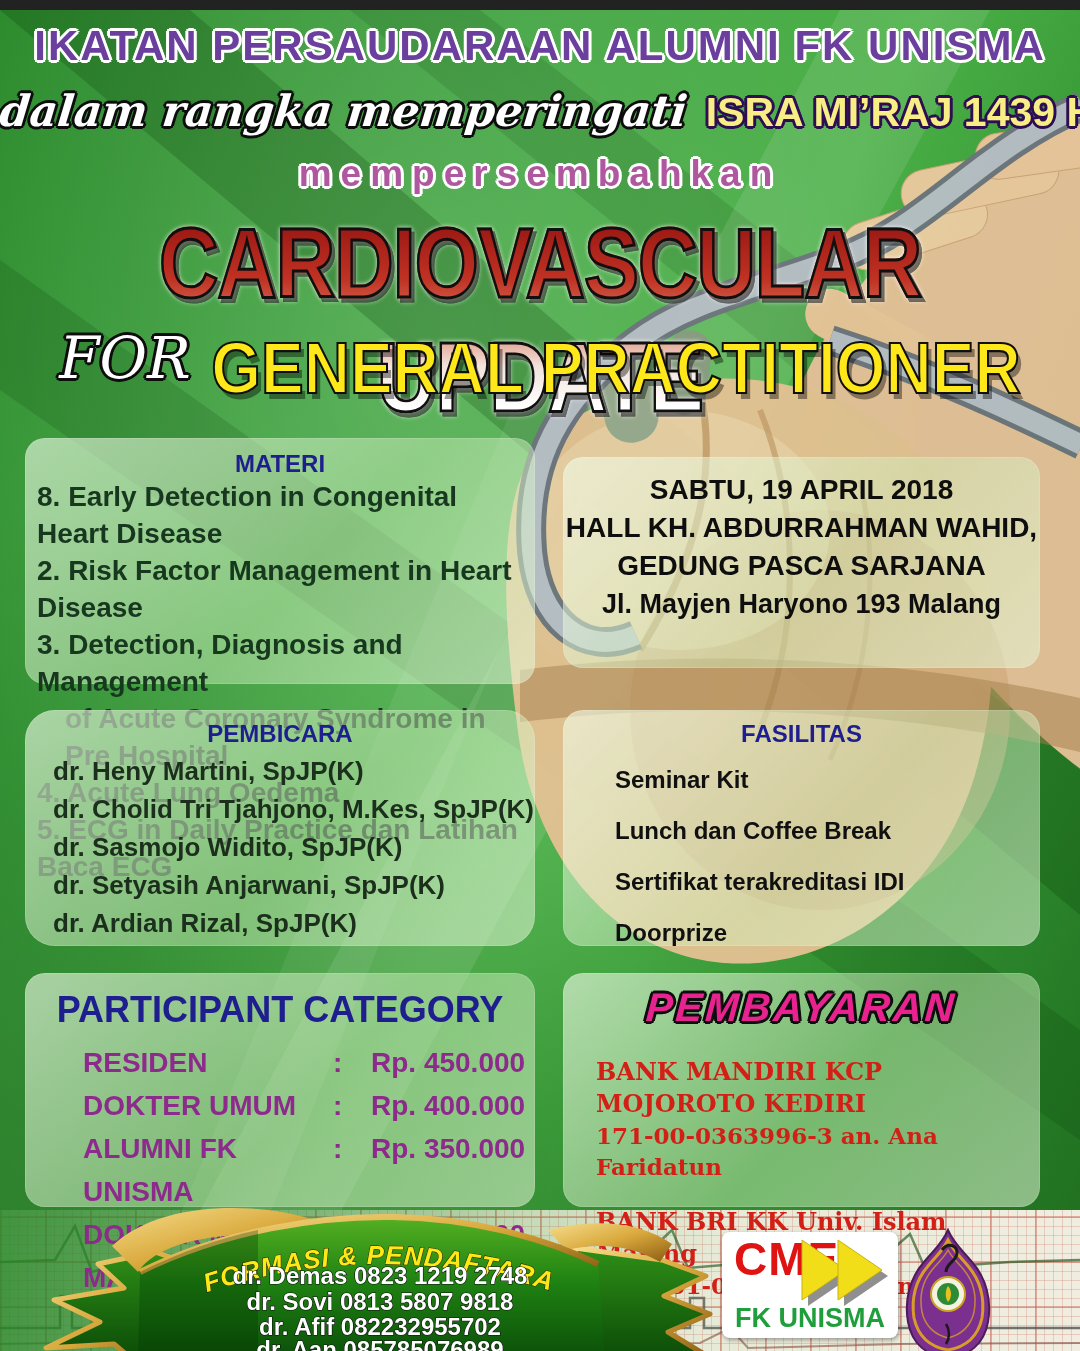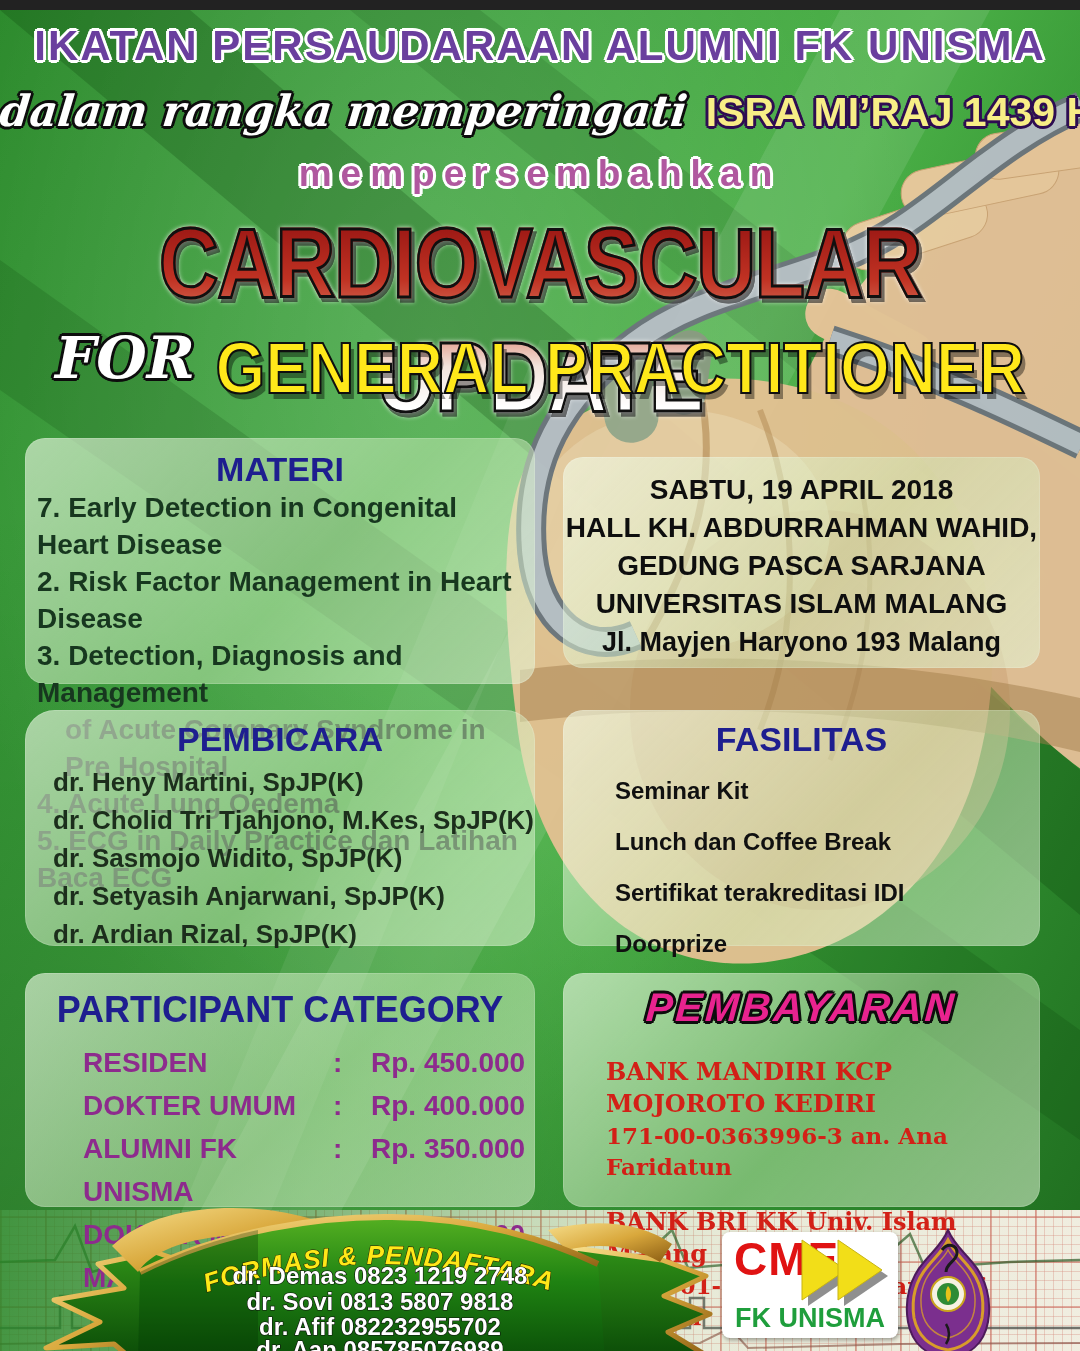--- a/index.html
+++ b/index.html
@@ -20,36 +20,36 @@
   .hdr-org{left:0;top:12px;width:100%;text-align:center;font-size:42px;font-weight:bold;letter-spacing:2px;color:#6a3f9e;}
   .hdr-line2{left:0;top:76px;width:100%;text-align:center;white-space:nowrap;}
   .script{display:inline-block;font-family:"DejaVu Serif",serif;font-style:italic;font-weight:bold;font-size:43px;color:#fff;transform:skewX(-6deg);}
   .isra{display:inline-block;font-size:41px;font-weight:bold;color:#f7ee86;margin-left:14px;}
   .hdr-presents{left:0;top:143px;width:100%;text-align:center;font-size:37px;font-weight:bold;letter-spacing:9px;color:#b0589f;}
   .maintitle{left:0;top:196px;width:100%;text-align:center;filter:drop-shadow(3px 4px 0 rgba(15,15,15,0.55)) drop-shadow(0 0 2px rgba(255,255,255,0.85));}
   .maintitle span{display:inline-block;font-size:84px;font-weight:bold;letter-spacing:-1px;transform:scale(0.98,1.18);transform-origin:center top;
     background:linear-gradient(180deg,#8f0f0f 0%,#c03223 32%,#d8735c 50%,#f2e3dc 70%,#ffffff 88%);
     -webkit-background-clip:text;background-clip:text;color:transparent;-webkit-text-stroke:2.5px #101010;}
   .subtitle{left:0;top:314px;width:100%;text-align:center;white-space:nowrap;}
-  .sub-for{display:inline-block;font-family:"DejaVu Serif",serif;font-style:italic;font-weight:bold;font-size:58px;color:#fff;margin-right:16px;vertical-align:8px;}
+  .sub-for{display:inline-block;font-family:"DejaVu Serif",serif;font-style:italic;font-weight:normal;font-size:58px;color:#fff;margin-right:16px;vertical-align:8px;}
   .sub-rest{display:inline-block;font-size:64px;font-weight:bold;color:#ffe81a;transform:scaleY(1.12);transform-origin:center top;-webkit-text-stroke:2px #0f0f0f;text-shadow:4px 5px 0 rgba(0,0,0,0.4);}
   
   .panel{position:absolute;border-radius:20px;background:linear-gradient(135deg,rgba(242,252,233,0.62),rgba(208,240,190,0.45) 55%,rgba(230,248,218,0.55));box-shadow:0 0 0 1px rgba(255,255,255,0.15) inset;}
-  .ptitle{text-align:center;font-weight:bold;color:#1e1e8f;font-size:34px;margin-top:12px;}
+  .ptitle{text-align:center;font-weight:bold;color:#1e1e8f;font-size:24px;margin-top:12px;}
   .materi-item{font-weight:bold;font-size:28px;color:#17371f;line-height:37px;padding:0 12px;}
   .materi-item.indent{padding-left:40px;}
   .venue-line{text-align:center;font-weight:bold;color:#0e0e0e;font-size:28px;line-height:38px;}
   .venue-line.small{font-size:27px;}
   .speaker{font-weight:bold;font-size:26px;color:#1c2e1c;line-height:38px;padding-left:28px;}
   .fasi-item{font-weight:bold;font-size:24px;color:#101010;line-height:51px;padding-left:52px;}
   .prow{display:flex;font-weight:bold;font-size:28px;color:#8d2b8d;line-height:43px;padding-left:58px;}
   .prow .plabel{width:250px;}
   .prow .pcolon{width:38px;}
   .pay-title{text-align:center;font-weight:bold;font-style:italic;font-size:40px;letter-spacing:3px;color:#e8238f;margin-top:12px;transform:skewX(-4deg);}
-  .bank{font-family:"DejaVu Serif",serif;font-weight:bold;color:#d32017;padding-left:43px;}
+  .bank{font-family:"DejaVu Serif",serif;font-weight:bold;color:#d32017;padding-left:33px;}
   .bank .bname{font-size:24px;line-height:32px;}
   .bank .bnum{font-size:23px;line-height:31px;}
   .bank.first{margin-top:26px;}
   .bank.second{margin-top:24px;}
   
   #ecg-strip{left:0;top:1200px;width:1080px;height:143px;background-color:#f5efe5;
     background-image:
       repeating-linear-gradient(90deg,rgba(205,95,85,0.5) 0 2px,transparent 2px 45px),
       repeating-linear-gradient(0deg,rgba(205,95,85,0.5) 0 2px,transparent 2px 45px),
       repeating-linear-gradient(90deg,rgba(214,125,115,0.33) 0 1px,transparent 1px 9px),
@@ -118,33 +118,32 @@
   <div class="abs maintitle">
     <span>CARDIOVASCULAR UPDATE</span>
   </div>
   <div class="abs subtitle">
     <span class="sub-for ob">FOR</span>
     <span class="sub-rest">GENERAL PRACTITIONER</span>
   </div>
 
   <div class="panel" style="left:25px;top:428px;width:510px;height:246px;">
     <div class="ptitle">MATERI</div>
-    <div class="materi-item">7. Early Detection in Congenital Heart Disease</div>
+    <div class="materi-item">8. Early Detection in Congenital Heart Disease</div>
     <div class="materi-item">2. Risk Factor Management in Heart Disease</div>
     <div class="materi-item">3. Detection, Diagnosis and Management</div>
     <div class="materi-item indent">of Acute Coronary Syndrome in Pre Hospital</div>
     <div class="materi-item">4. Acute Lung Oedema</div>
     <div class="materi-item">5. ECG in Daily Practice dan Latihan Baca ECG</div>
   </div>
 
   <div class="panel" style="left:563px;top:447px;width:477px;height:211px;padding-top:14px;box-sizing:border-box;">
     <div class="venue-line">SABTU, 19 APRIL 2018</div>
     <div class="venue-line">HALL KH. ABDURRAHMAN WAHID,</div>
     <div class="venue-line">GEDUNG PASCA SARJANA</div>
-    <div class="venue-line">UNIVERSITAS ISLAM MALANG</div>
     <div class="venue-line small">Jl. Mayjen Haryono 193 Malang</div>
   </div>
 
   <div class="panel" style="left:25px;top:700px;width:510px;height:236px;border-radius:30px;">
     <div class="ptitle" style="margin-top:10px;margin-bottom:4px;">PEMBICARA</div>
     <div class="speaker">dr. Heny Martini, SpJP(K)</div>
     <div class="speaker">dr. Cholid Tri Tjahjono, M.Kes, SpJP(K)</div>
     <div class="speaker">dr. Sasmojo Widito, SpJP(K)</div>
     <div class="speaker">dr. Setyasih Anjarwani, SpJP(K)</div>
     <div class="speaker">dr. Ardian Rizal, SpJP(K)</div>

